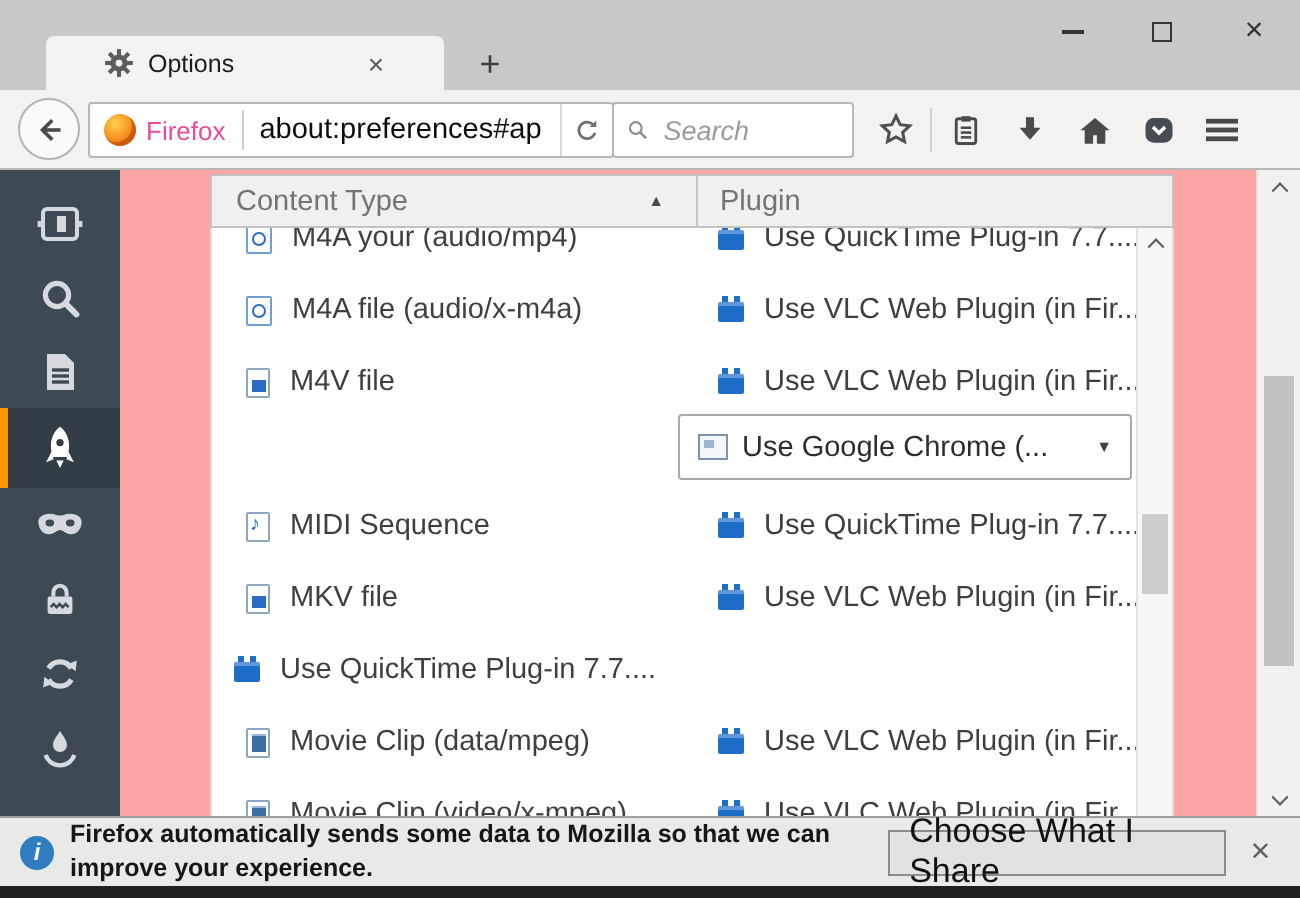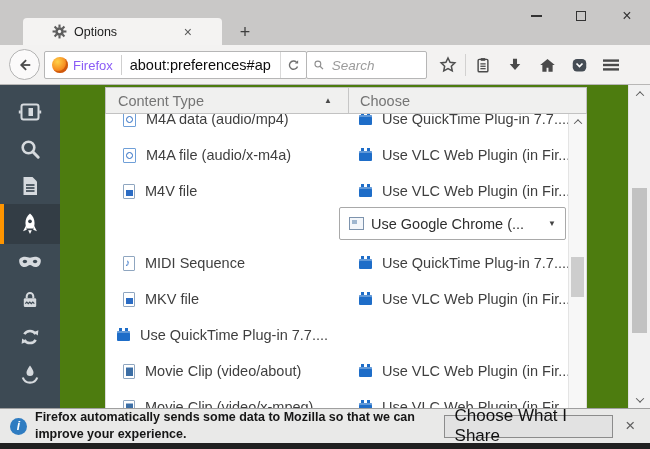--- a/index.html
+++ b/index.html
@@ -25,34 +25,34 @@
   
   .navbar{position:absolute;left:0;top:45px;width:650px;height:40px;background:#f3f2f1;
           border-bottom:1px solid #b8b7b6;}
   .backbtn{position:absolute;left:9px;top:4px;width:31px;height:31px;border-radius:50%;
            background:#fbfafa;border:1px solid #b3b3b3;display:flex;align-items:center;justify-content:center;}
   .urlbar{position:absolute;left:44px;top:6px;width:263px;height:28px;background:#fff;
           border:1px solid #b6b6b6;border-radius:2px;display:flex;align-items:center;padding:0 0 0 7px;}
   .ff-badge{width:16px;height:16px;border-radius:50%;flex:0 0 auto;
             background:radial-gradient(circle at 35% 30%, #ffd24a, #f68b1f 55%, #e35b0e);
             box-shadow:inset -2px -2px 0 rgba(180,60,0,.55);}
-  .ff-brand{color:#8b5cf6;font-size:13px;margin:0 8px 0 5px;}
+  .ff-brand{color:#ec4899;font-size:13px;margin:0 8px 0 5px;}
   .url-sep{width:1px;height:20px;background:#cfcfcf;margin-right:8px;}
   .url-text{font-size:14.5px;color:#0d0d0d;flex:1;white-space:nowrap;overflow:hidden;}
   .reload{width:26px;height:26px;border-left:1px solid #d9d9d9;display:flex;align-items:center;justify-content:center;flex:0 0 auto;}
   .searchbox{position:absolute;left:306px;top:6px;width:121px;height:28px;background:#fff;
              border:1px solid #b6b6b6;border-radius:2px;display:flex;align-items:center;padding:0 6px;}
   .search-input{border:none;outline:none;background:transparent;width:100%;font-size:13.5px;
                 font-family:"Liberation Sans",sans-serif;color:#be185d;margin-left:5px;}
   .search-input::placeholder{color:#9b9b9b;font-style:italic;}
   .navicons{position:absolute;left:432px;top:4px;height:32px;display:flex;align-items:center;}
   .nbtn{width:32px;height:30px;display:flex;align-items:center;justify-content:center;}
   .nav-sep{width:1px;height:22px;background:#d2d1d0;margin:0 1px;}
   
-  .content{position:absolute;left:0;top:85px;width:650px;height:323px;background:#4d7c0f;}
+  .content{position:absolute;left:0;top:85px;width:650px;height:323px;background:#fca5a5;}
   .sidebar{position:absolute;left:0;top:0;width:60px;height:323px;background:#3d4a54;padding-top:8px;}
   .sb-item{position:relative;height:37px;display:flex;align-items:center;justify-content:center;}
   .sb-item.selected{height:40px;background:#333d45;}
   .sb-item.selected::before{content:"";position:absolute;left:0;top:0;bottom:0;width:4px;background:#ff9500;}
   .sb-item svg{display:block;}
   
   .table{position:absolute;left:105px;top:2px;width:482px;}
   .thead{display:flex;height:27px;background:#f0f0ef;border:1px solid #c2c2c2;}
   .th{display:flex;align-items:center;font-size:14.5px;color:#747474;position:relative;}
   .th1{width:242px;padding-left:12px;}
@@ -311,29 +311,29 @@
         </div>
       </div>
 
     <div class="table">
       <div class="thead">
         <div class="th th1">
           <span>Content Type</span>
           <span class="sort-arrow">▲</span>
         </div>
         <div class="th th2">
-          <span>Choose</span>
+          <span>Plugin</span>
         </div>
       </div>
       <div class="listwrap">
         <div class="rows">
             <div class="row">
               <div class="cell type">
                 <span class="icon audio-file-icon"></span>
-                <span class="lbl">M4A data (audio/mp4)</span>
+                <span class="lbl">M4A your (audio/mp4)</span>
               </div>
               <div class="cell action">
                 <span class="icon plugin-brick-icon"></span>
                 <span class="lbl">Use QuickTime Plug-in 7.7....</span>
               </div>
             </div>
             <div class="row">
               <div class="cell type">
                 <span class="icon audio-file-icon"></span>
                 <span class="lbl">M4A file (audio/x-m4a)</span>
@@ -382,21 +382,21 @@
             </div>
             <div class="row">
               <div class="cell action">
                 <span class="icon plugin-brick-icon"></span>
                 <span class="lbl">Use QuickTime Plug-in 7.7....</span>
               </div>
             </div>
             <div class="row">
               <div class="cell type">
                 <span class="icon film-file-icon"></span>
-                <span class="lbl">Movie Clip (video/about)</span>
+                <span class="lbl">Movie Clip (data/mpeg)</span>
               </div>
               <div class="cell action">
                 <span class="icon plugin-brick-icon"></span>
                 <span class="lbl">Use VLC Web Plugin (in Fir...</span>
               </div>
             </div>
             <div class="row">
               <div class="cell type">
                 <span class="icon film-file-icon"></span>
                 <span class="lbl">Movie Clip (video/x-mpeg)</span>

